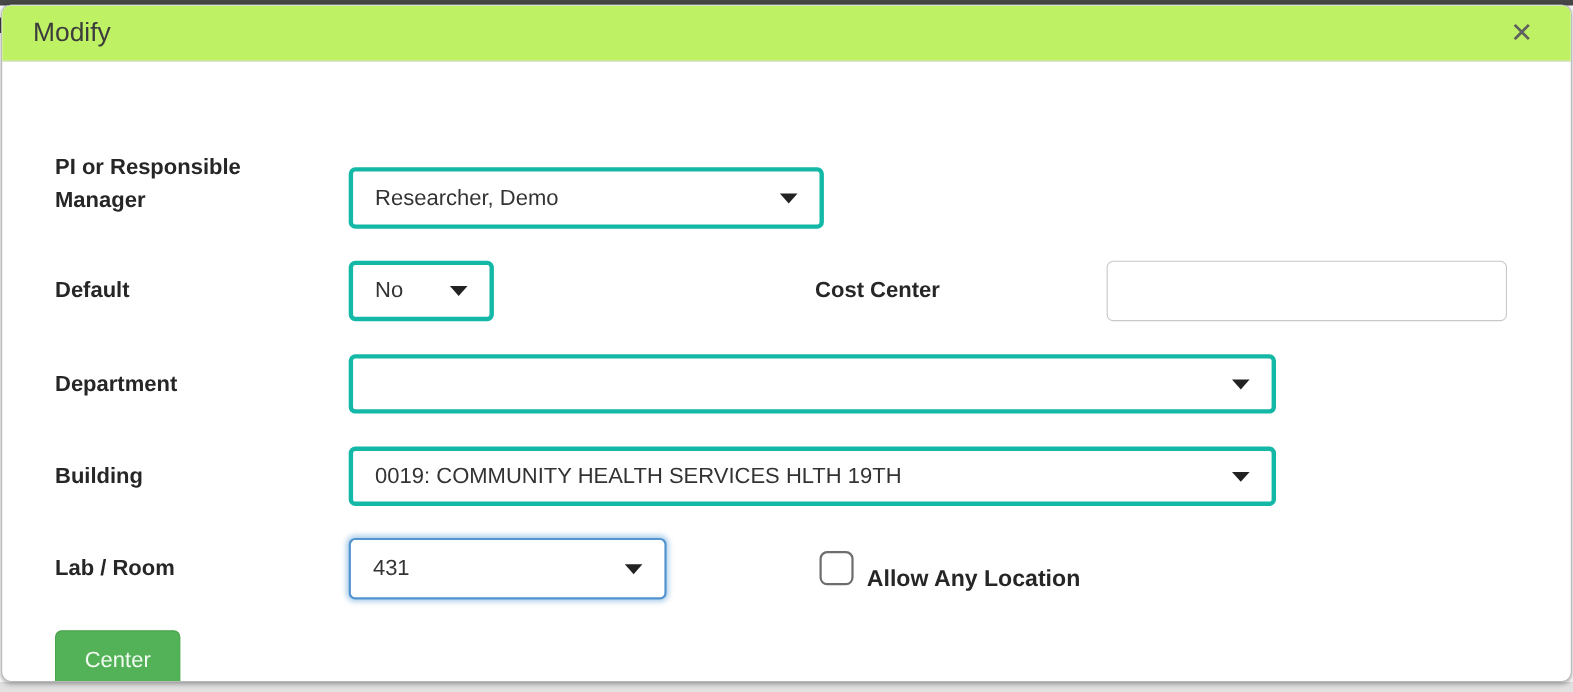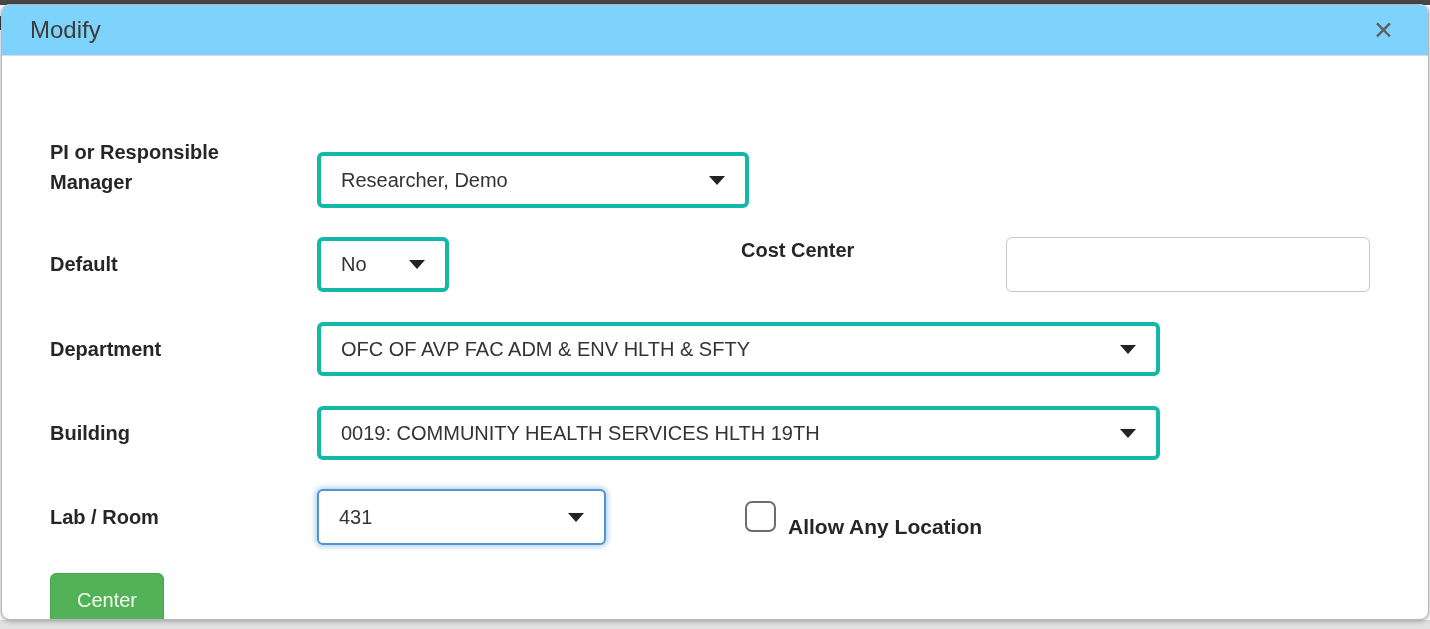--- a/index.html
+++ b/index.html
@@ -7,32 +7,32 @@
   body { position:relative; background:#ffffff; overflow:hidden; }
 
   .backdrop-top { position:absolute; left:0; top:0; width:100%; height:5px; background:#474747; }
   .backdrop-bottom { position:absolute; left:0; bottom:0; width:100%; height:9px; background:#e1e1e1; }
   .backdrop-left-notch { position:absolute; left:0; top:16px; width:3px; height:14px; background:#3f3f3f; }
 
   .modal { position:absolute; left:1px; right:1px; top:4px; bottom:9px;
            background:#ffffff; border:1px solid #b9b9b9; border-radius:9px;
            box-shadow:0 1px 5px rgba(0,0,0,.35); overflow:hidden; }
 
-  .modal-header { height:51px; background:#7dd3fc; border-bottom:1px solid #dcdcdc;
+  .modal-header { height:51px; background:#bef264; border-bottom:1px solid #dcdcdc;
                   display:flex; align-items:center; padding:0 28px; }
   .modal-title { font-size:24px; color:#3c3c3c; font-weight:400; }
   .close-btn { margin-left:auto; background:none; border:none; cursor:pointer;
                font-size:25px; color:#5f5f5f; line-height:1; padding:4px 6px; }
 
   .modal-body { position:relative; width:100%; height:calc(100% - 52px); }
 
   .field-label { position:absolute; font-size:20px; font-weight:bold; color:#262626; }
   .lbl-pi        { left:48px; top:81px; width:240px; line-height:30px; }
   .lbl-default   { left:48px; top:181px; height:55px; line-height:55px; }
-  .lbl-cost      { left:739px; top:167px; height:55px; line-height:55px; }
+  .lbl-cost      { left:739px; top:181px; height:55px; line-height:55px; }
   .lbl-dept      { left:48px; top:266px; height:54px; line-height:54px; }
   .lbl-bldg      { left:48px; top:350px; height:54px; line-height:54px; }
   .lbl-lab       { left:48px; top:433px; height:56px; line-height:56px; }
 
   .select { position:absolute; display:flex; align-items:center;
             background:#fff; border:4px solid #14b8a6; border-radius:6px;
             padding:0 20px; font-size:20px; color:#333; cursor:pointer; }
   .sel-pi   { left:315px; top:96px;  width:432px; height:56px; }
   .sel-def  { left:315px; top:181px; width:132px; height:55px; }
   .sel-dept { left:315px; top:266px; width:843px; height:54px; }
@@ -85,21 +85,20 @@
     <div class="select sel-def">
       <span>No</span>
       <span class="caret"></span>
     </div>
 
     <div class="field-label lbl-cost">Cost Center</div>
     <input class="text-input" type="text" value="" style="">
 
     <div class="field-label lbl-dept">Department</div>
     <div class="select sel-dept">
-      <span>OFC OF AVP FAC ADM &amp; ENV HLTH &amp; SFTY</span>
       <span class="caret"></span>
     </div>
 
     <div class="field-label lbl-bldg">Building</div>
     <div class="select sel-bldg">
       <span>0019: COMMUNITY HEALTH SERVICES HLTH 19TH</span>
       <span class="caret"></span>
     </div>
 
     <div class="field-label lbl-lab">Lab / Room</div>

